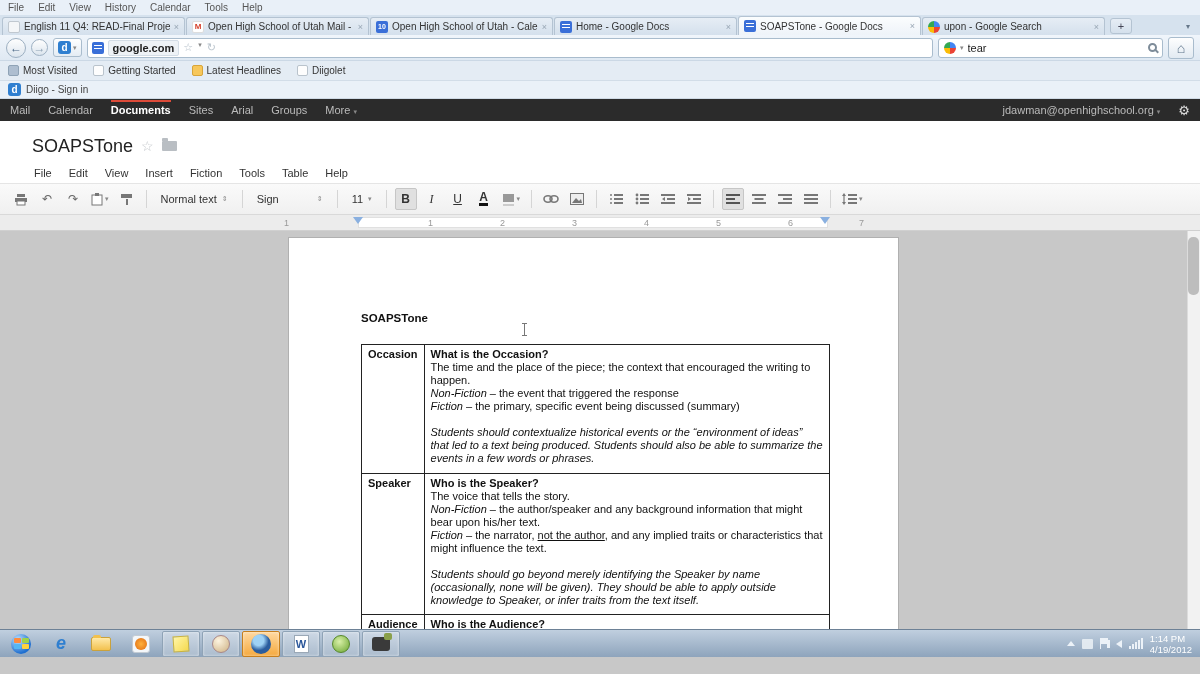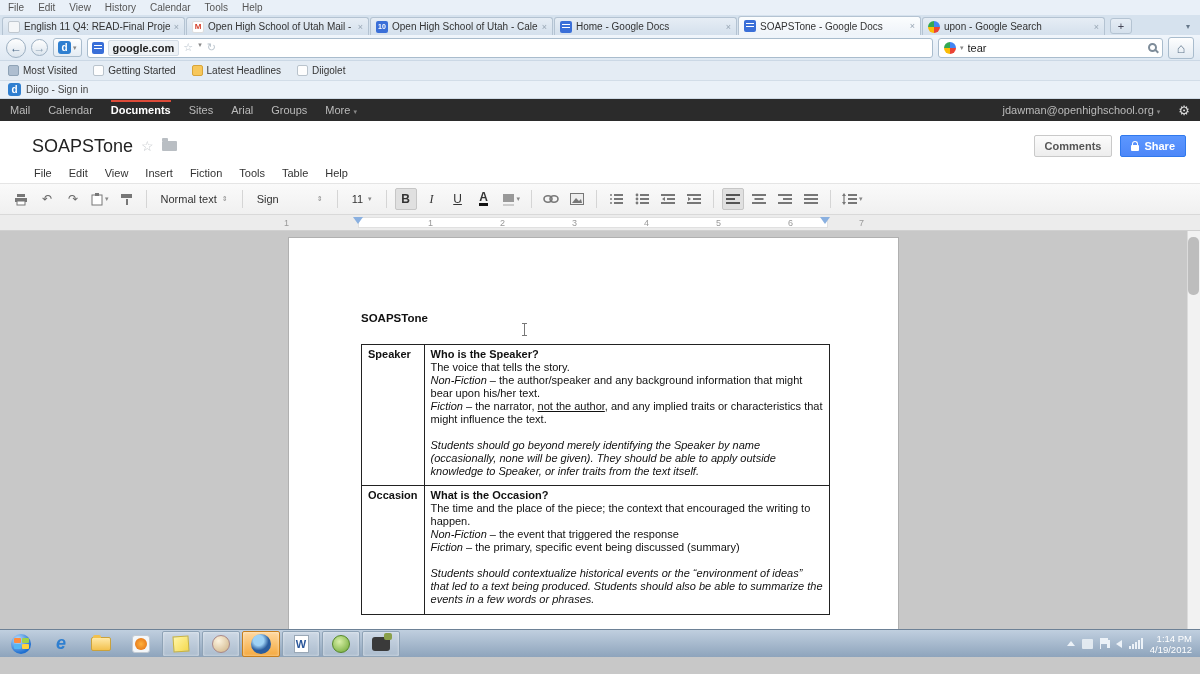--- a/index.html
+++ b/index.html
@@ -186,21 +186,21 @@
             border-bottom:5px solid #ecf2f8; }
   .trayico { width:11px; height:10px; background:#e8eef4; border-radius:1px; opacity:.9; }
   .flagico { position:relative; width:9px; height:11px; }
   .flagico::before { content:""; position:absolute; left:0; top:0; width:8px; height:6px; background:#ecf2f8; }
   .flagico::after { content:""; position:absolute; left:0; top:0; width:1px; height:11px; background:#ecf2f8; }
   .spk { width:0; height:0; border-top:4px solid transparent; border-bottom:4px solid transparent;
          border-right:6px solid #ecf2f8; position:relative; }
   .spk::before { content:""; position:absolute; left:-9px; top:-4px; width:3px; height:8px; background:#ecf2f8; }
   .netbars { display:flex; align-items:flex-end; gap:1px; }
   .netbars i { width:2px; background:#ecf2f8; }
-  .clock { text-align:right; font-size:9.5px; line-height:11px; color:#fff; }
+  .clock { text-align:left; font-size:9.5px; line-height:11px; color:#fff; }
 </style>
 </head>
 <body>
 
 <div id="screen">
 
 
   <div class="menubar">
     <span>File</span>
     <span>Edit</span>
@@ -304,27 +304,20 @@
     <span class="gitem">Groups</span>
     <span class="gitem"><span>More</span> <span class="caret">▾</span></span>
     <span class="gacct"><span>jdawman@openhighschool.org</span> <span class="caret">▾</span></span>
     <span class="ggear">⚙</span>
   </div>
 
   <div class="docsheader">
     <span class="doctitle">SOAPSTone</span>
     <span class="hstar">☆</span>
     <span class="hfolder"></span>
-    <span class="hbtns">
-      <span class="btn-comments">Comments</span>
-      <span class="btn-share">
-        <span class="lock"></span>
-        <span>Share</span>
-      </span>
-    </span>
   </div>
 
   <div class="docsmenus">
     <span>File</span>
     <span>Edit</span>
     <span>View</span>
     <span>Insert</span>
     <span>Fiction</span>
     <span>Tools</span>
     <span>Table</span>
@@ -489,37 +482,43 @@
     <span class="rtri" style="left:353px"></span>
     <span class="rtri" style="left:820px"></span>
   </div>
 
   <div class="canvas">
     <div class="page">
       <div class="doc-title">SOAPSTone</div>
       <table class="soap-table">
         <tbody>
             <tr>
+          <td class="td-term" style="height:129px">Occasion</td>
+          <td class="td-def">
+            <div class="qhead">What is the Occasion?</div>
+            <div>The time and the place of the piece; the context that encouraged the writing to happen.</div>
+            <div><span class="it">Non-Fiction</span><span> – the event that triggered the response</span></div>
+            <div><span class="it">Fiction</span><span> – the primary, specific event being discussed (summary)</span></div>
+            <div class="note">Students should contextualize historical events or the “environment of ideas” that led to a text being produced. Students should also be able to summarize the events in a few words or phrases.</div>
+          </td>
+        </tr>
+        <tr>
           <td class="td-term" style="height:141px">Speaker</td>
           <td class="td-def">
             <div class="qhead">Who is the Speaker?</div>
             <div>The voice that tells the story.</div>
             <div><span class="it">Non-Fiction</span><span> – the author/speaker and any background information that might bear upon his/her text.</span></div>
             <div><span class="it">Fiction</span><span> – the narrator, </span><span class="ul">not the author</span><span>, and any implied traits or characteristics that might influence the text.</span></div>
             <div class="note">Students should go beyond merely identifying the Speaker by name (occasionally, none will be given). They should be able to apply outside knowledge to Speaker, or infer traits from the text itself.</div>
           </td>
         </tr>
-        <tr>
-          <td class="td-term" style="height:129px">Occasion</td>
+        <tr class="row-audience">
+          <td class="td-term">Audience</td>
           <td class="td-def">
-            <div class="qhead">What is the Occasion?</div>
-            <div>The time and the place of the piece; the context that encouraged the writing to happen.</div>
-            <div><span class="it">Non-Fiction</span><span> – the event that triggered the response</span></div>
-            <div><span class="it">Fiction</span><span> – the primary, specific event being discussed (summary)</span></div>
-            <div class="note">Students should contextualize historical events or the “environment of ideas” that led to a text being produced. Students should also be able to summarize the events in a few words or phrases.</div>
+            <div class="qhead">Who is the Audience?</div>
           </td>
         </tr>
       </tbody>
         </table>
     </div>
     <span class="ibeam"></span>
     <div class="vscroll">
       <div class="vthumb"></div>
     </div>
   </div>

